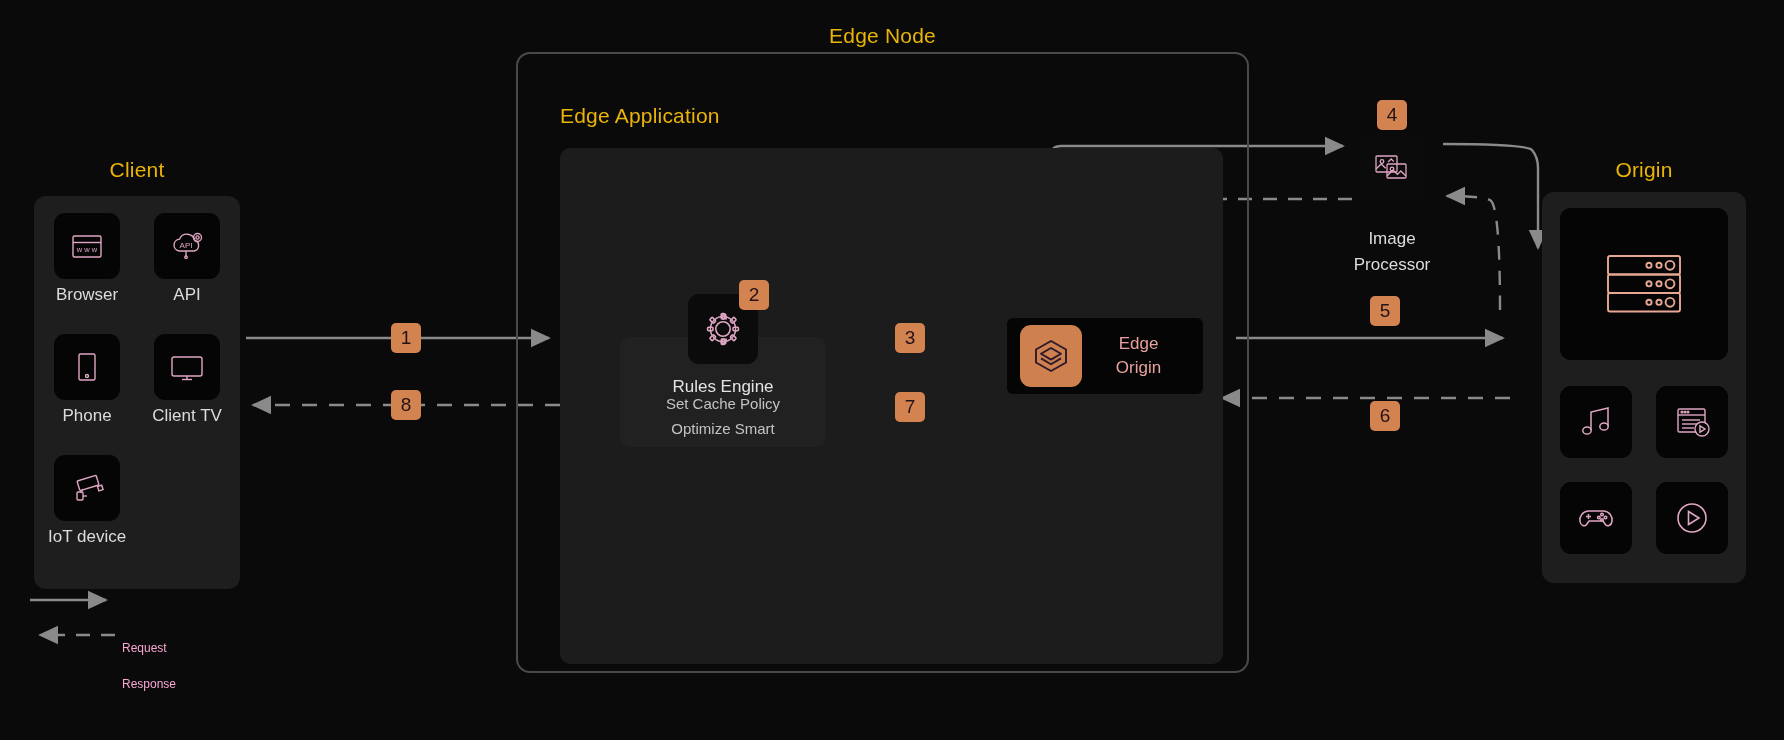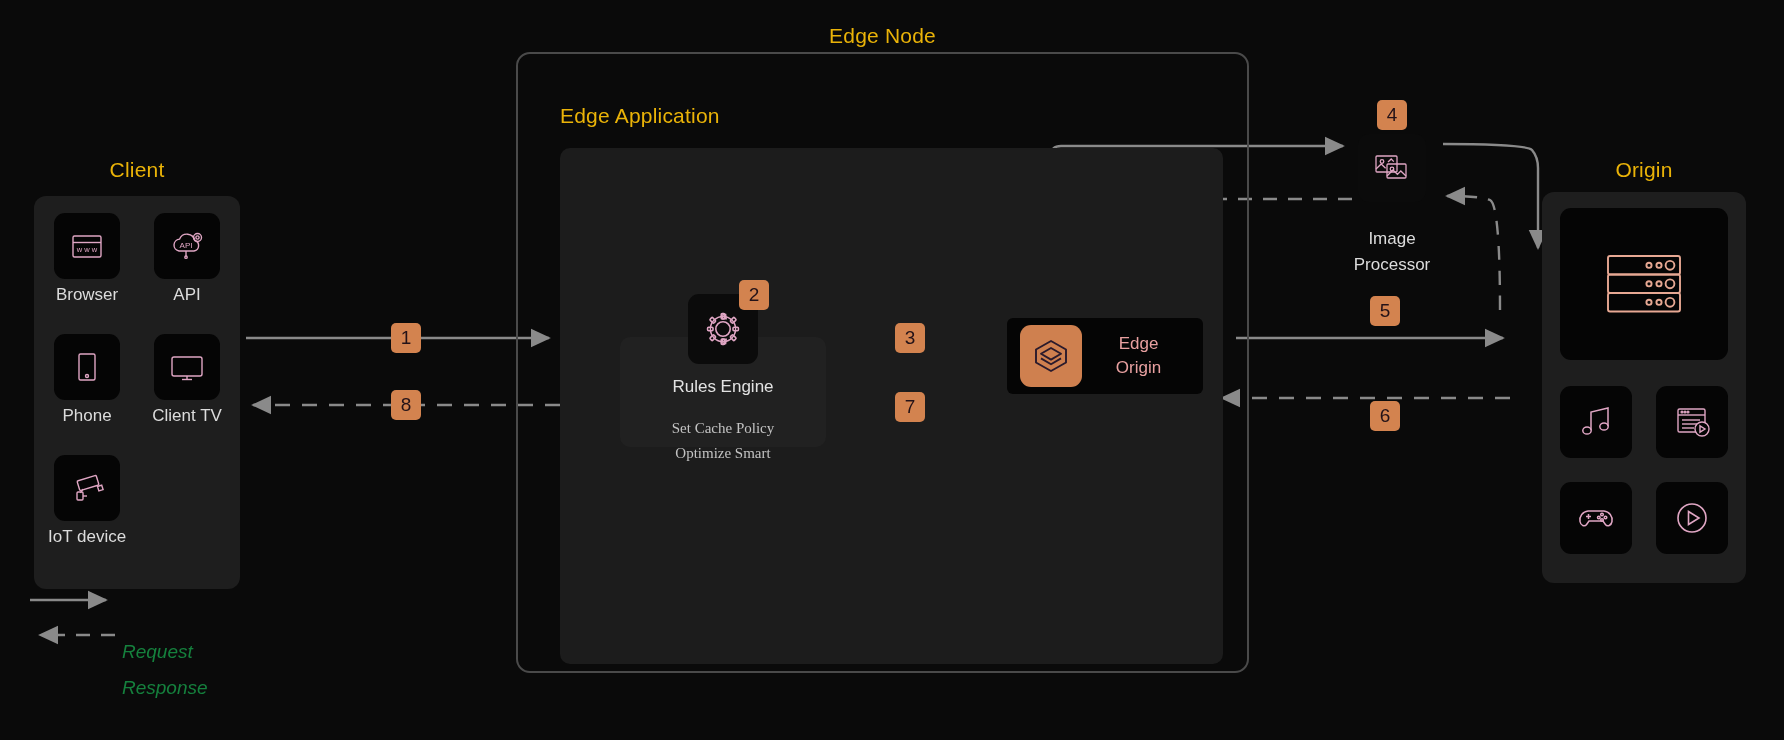--- a/index.html
+++ b/index.html
@@ -52,22 +52,22 @@
   }
   #rules-icon {
     position:absolute; left:688px; top:294px; width:70px; height:70px;
     background:#0b0b0b; border-radius:11px; display:flex; align-items:center; justify-content:center;
   }
   #rules-title {
     position:absolute; left:620px; top:377px; width:206px; text-align:center;
     color:#e2e2e2; font-size:17px;
   }
   #rules-sub {
-    position:absolute; left:620px; top:416px; width:206px; text-align:center;
-    color:#c3c3c3; font-size:15px; line-height: 25px; font-family: Liberation Serif, serif;
+    position:absolute; left:620px; top:391px; width:206px; text-align:center;
+    color:#c3c3c3; font-size:15px; line-height: 25px;
   }
 
   
   #edge-cache {
     position:absolute; left:1007px; top:318px; width:196px; height:76px;
     background:#050505; border-radius:6px; display:flex; align-items:center; padding-left:13px;
   }
   #cache-icon-box {
     width: 62px; height:62px; background:#cf804f; border-radius:11px;
     display:flex; align-items:center; justify-content:center; flex:0 0 auto;
@@ -115,21 +115,21 @@
   #b2 { left:739px; top:280px; }
   #b3 { left:895px; top:323px; }
   #b4 { left:1377px; top:100px; }
   #b5 { left:1370px; top:296px; }
   #b6 { left:1370px; top:401px; }
   #b7 { left:895px; top:392px; }
   #b8 { left:391px; top:390px; }
 
   
   .legend-label {
-    position:absolute; color:#15803d; font-size:19px; white-space:nowrap;font-style:italic;
+    position:absolute; color:#f9a8d4; font-size:12px; white-space:nowrap;
   }
   #lg-request  { left:122px; top:641px; }
   #lg-response { left:122px; top:677px; }
 </style>
 </head>
 <body>
 
 <div id="stage">
 
   <svg class="wires" viewBox="0 0 1784 740">

